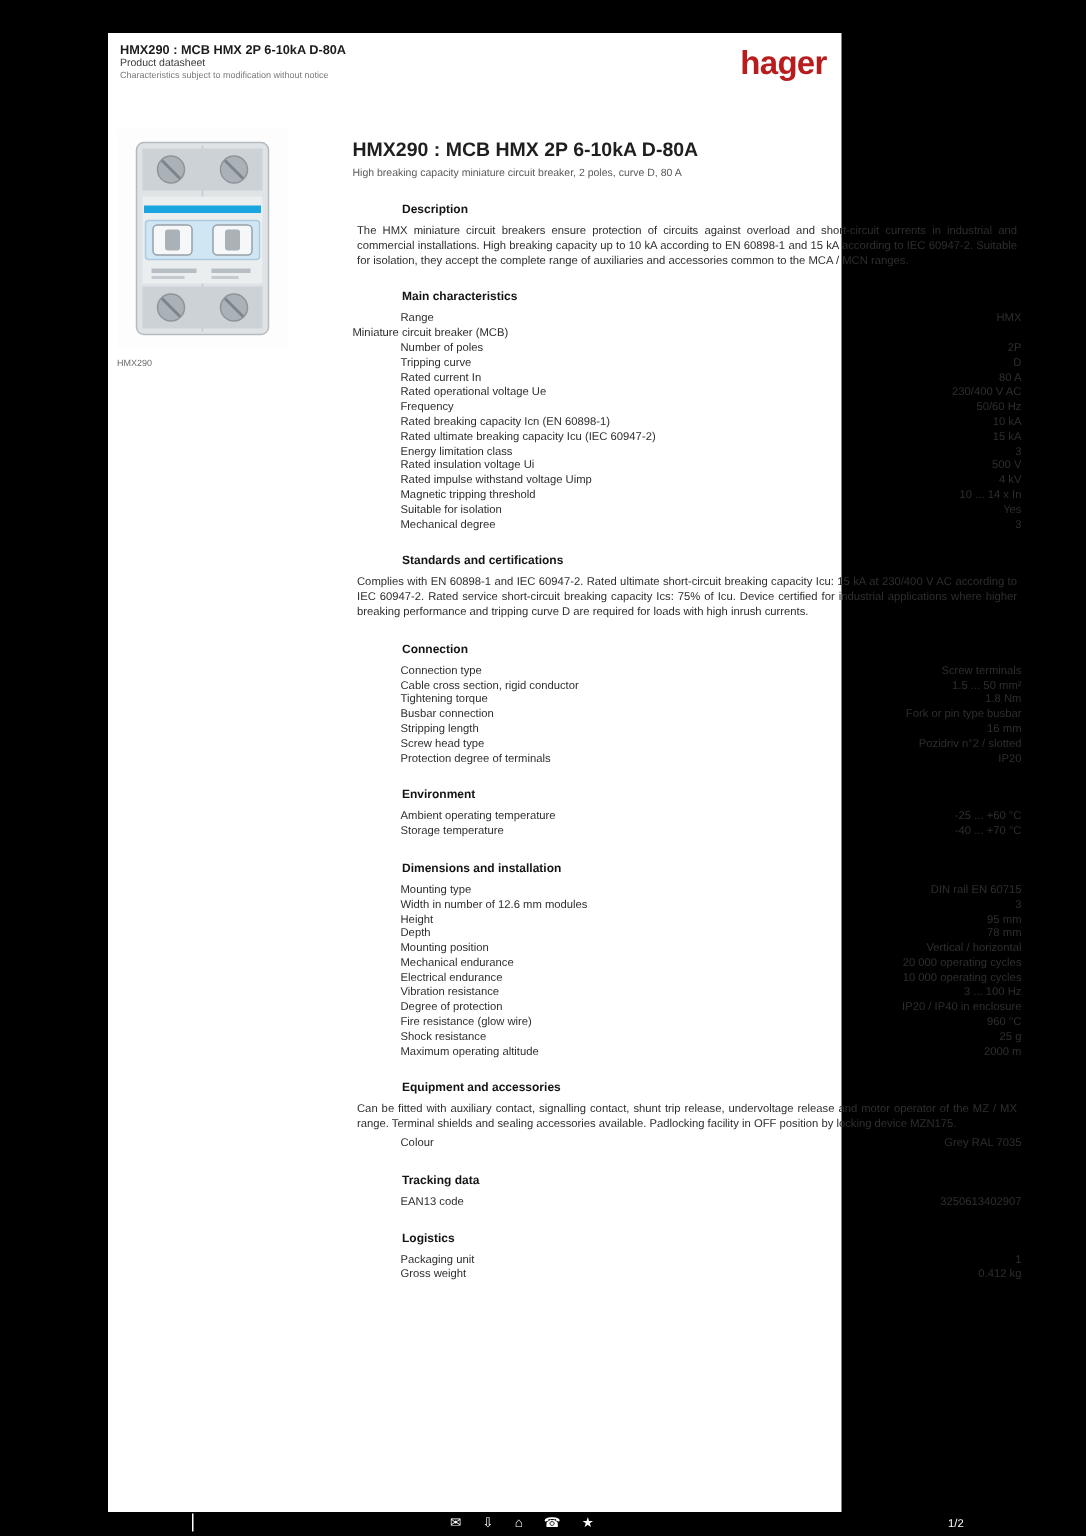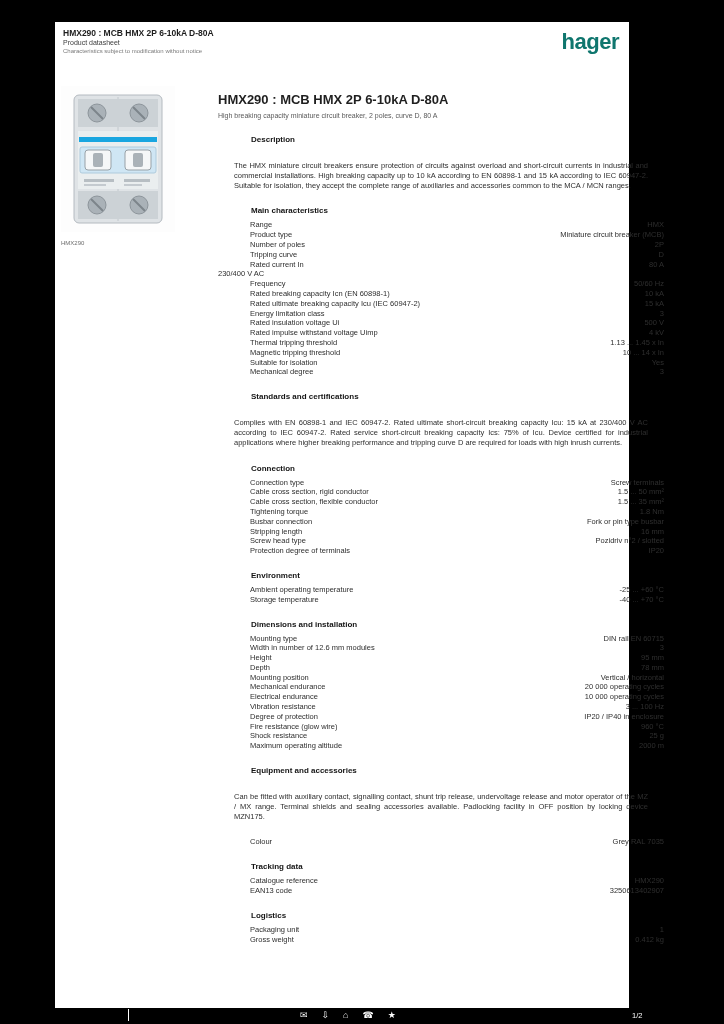--- a/index.html
+++ b/index.html
@@ -2,43 +2,43 @@
 <html><head>
 <meta charset="utf-8">
 <style>
   html,body{margin:0;padding:0;}
   body{
     width:724px;height:1024px;position:relative;background:#000;
     font-family:"Liberation Sans", sans-serif;overflow:hidden;
     -webkit-font-smoothing:antialiased;
   }
   .page{
-    position:absolute;left:55px;top:22px;width:574px;height:986px;
+    position:absolute;left:72px;top:22px;width:489px;height:986px;
     background:#ffffff;color:#222;
   }
   
   .hdr{position:absolute;left:8px;top:6px;right:8px;}
   .hdr-line1{font-size:8.5px;font-weight:bold;color:#1c1c1c;line-height:10px;}
   .hdr-line2{font-size:7px;color:#3c3c3c;line-height:9px;}
   .hdr-line3{font-size:6px;color:#7a7a7a;line-height:8px;}
   .logo{
     position:absolute;right:2px;top:2px;font-size:22px;font-weight:bold;
-    letter-spacing:-0.5px;color:#0f766e;line-height:24px;
+    letter-spacing:-0.5px;color:#b91c1c;line-height:24px;
   }
   
   .img-col{position:absolute;left:6px;top:64px;width:150px;}
   .img-frame{width:114px;height:146px;background:#fdfdfd;display:flex;align-items:center;justify-content:center;}
   .img-caption{font-size:6px;color:#6d6d6d;margin-top:8px;line-height:7px;}
   
   .content{position:absolute;left:163px;top:70px;width:446px;}
   .c-title{font-size:13px;font-weight:bold;color:#1f1f1f;line-height:15px;margin:0;}
   .c-sub{font-size:7px;color:#5a5a5a;line-height:9px;margin-top:4px;}
   .section{margin-top:15px;}
   .sec-heading{font-size:8px;font-weight:bold;color:#141414;line-height:10px;margin:0 0 4px 0;padding-left:33px;}
-  .para{font-size:7.5px;line-height:9.8px;color:#2e2e2e;text-align:justify;margin:16px;}
+  .para{font-size:7.5px;line-height:9.8px;color:#2e2e2e;text-align:justify;margin:3px;}
   .spec-row{display:flex;justify-content:space-between;gap:10px;font-size:7.5px;line-height:9.8px;color:#2e2e2e;}
   .spec-row .lbl{flex:1 1 auto;padding-left:32px;}
   .spec-row .val{flex:0 0 auto;text-align:left;white-space:nowrap;color:#2e2e2e;}
   
   .footer{position:absolute;left:0;right:0;top:1008px;height:16px;color:#fff;}
   .f-url{position:absolute;left:60px;top:19px;font-size:7.5px;color:#fff;text-decoration:none;}
   .f-sep{position:absolute;left:128px;top:1px;width:1px;height:12px;background:#ffffff;}
   .f-icons{position:absolute;left:300px;top:1px;display:flex;gap:14px;}
   .f-icon{font-size:9px;line-height:12px;color:#ffffff;cursor:pointer;}
   .f-page{position:absolute;left:632px;top:3px;font-size:7.5px;color:#fff;}
@@ -94,36 +94,36 @@
           <div class="sec-heading">Description</div>
           <p class="para">The HMX miniature circuit breakers ensure protection of circuits against overload and short-circuit currents in industrial and commercial installations. High breaking capacity up to 10 kA according to EN 60898-1 and 15 kA according to IEC 60947-2. Suitable for isolation, they accept the complete range of auxiliaries and accessories common to the MCA / MCN ranges.</p>
         </div>
         <div class="section">
           <div class="sec-heading">Main characteristics</div>
           <div class="spec-row">
             <span class="lbl">Range</span>
             <span class="val">HMX</span>
           </div>
           <div class="spec-row">
-            <span class="lbl">Product type</span>
             <span class="val">Miniature circuit breaker (MCB)</span>
           </div>
           <div class="spec-row">
             <span class="lbl">Number of poles</span>
             <span class="val">2P</span>
           </div>
           <div class="spec-row">
             <span class="lbl">Tripping curve</span>
             <span class="val">D</span>
           </div>
           <div class="spec-row">
             <span class="lbl">Rated current In</span>
             <span class="val">80 A</span>
           </div>
           <div class="spec-row">
+            <span class="lbl">Rated operational voltage Ue</span>
             <span class="val">230/400 V AC</span>
           </div>
           <div class="spec-row">
             <span class="lbl">Frequency</span>
             <span class="val">50/60 Hz</span>
           </div>
           <div class="spec-row">
             <span class="lbl">Rated breaking capacity Icn (EN 60898-1)</span>
             <span class="val">10 kA</span>
           </div>
@@ -137,24 +137,20 @@
           </div>
           <div class="spec-row">
             <span class="lbl">Rated insulation voltage Ui</span>
             <span class="val">500 V</span>
           </div>
           <div class="spec-row">
             <span class="lbl">Rated impulse withstand voltage Uimp</span>
             <span class="val">4 kV</span>
           </div>
           <div class="spec-row">
-            <span class="lbl">Thermal tripping threshold</span>
-            <span class="val">1.13 ... 1.45 x In</span>
-          </div>
-          <div class="spec-row">
             <span class="lbl">Magnetic tripping threshold</span>
             <span class="val">10 ... 14 x In</span>
           </div>
           <div class="spec-row">
             <span class="lbl">Suitable for isolation</span>
             <span class="val">Yes</span>
           </div>
           <div class="spec-row">
             <span class="lbl">Mechanical degree</span>
             <span class="val">3</span>
@@ -168,24 +164,20 @@
           <div class="sec-heading">Connection</div>
           <div class="spec-row">
             <span class="lbl">Connection type</span>
             <span class="val">Screw terminals</span>
           </div>
           <div class="spec-row">
             <span class="lbl">Cable cross section, rigid conductor</span>
             <span class="val">1.5 ... 50 mm²</span>
           </div>
           <div class="spec-row">
-            <span class="lbl">Cable cross section, flexible conductor</span>
-            <span class="val">1.5 ... 35 mm²</span>
-          </div>
-          <div class="spec-row">
             <span class="lbl">Tightening torque</span>
             <span class="val">1.8 Nm</span>
           </div>
           <div class="spec-row">
             <span class="lbl">Busbar connection</span>
             <span class="val">Fork or pin type busbar</span>
           </div>
           <div class="spec-row">
             <span class="lbl">Stripping length</span>
             <span class="val">16 mm</span>
@@ -264,24 +256,20 @@
         <div class="section">
           <div class="sec-heading">Equipment and accessories</div>
           <p class="para">Can be fitted with auxiliary contact, signalling contact, shunt trip release, undervoltage release and motor operator of the MZ / MX range. Terminal shields and sealing accessories available. Padlocking facility in OFF position by locking device MZN175.</p>
           <div class="spec-row">
             <span class="lbl">Colour</span>
             <span class="val">Grey RAL 7035</span>
           </div>
         </div>
         <div class="section">
           <div class="sec-heading">Tracking data</div>
-          <div class="spec-row">
-            <span class="lbl">Catalogue reference</span>
-            <span class="val">HMX290</span>
-          </div>
           <div class="spec-row">
             <span class="lbl">EAN13 code</span>
             <span class="val">3250613402907</span>
           </div>
         </div>
         <div class="section">
           <div class="sec-heading">Logistics</div>
           <div class="spec-row">
             <span class="lbl">Packaging unit</span>
             <span class="val">1</span>

